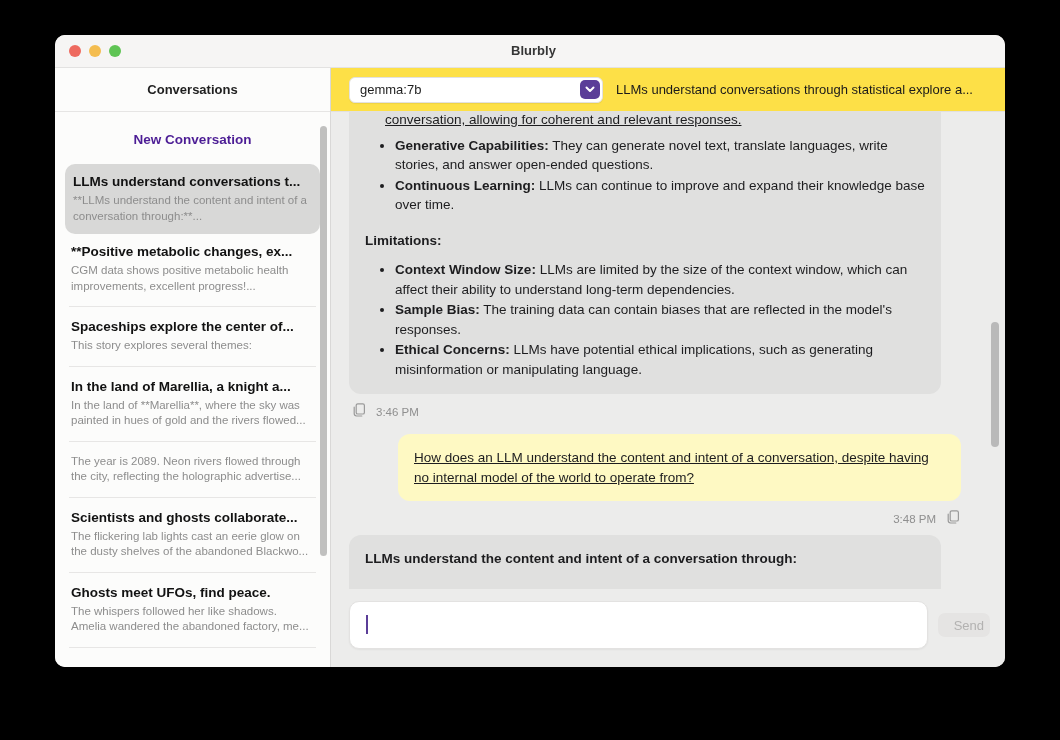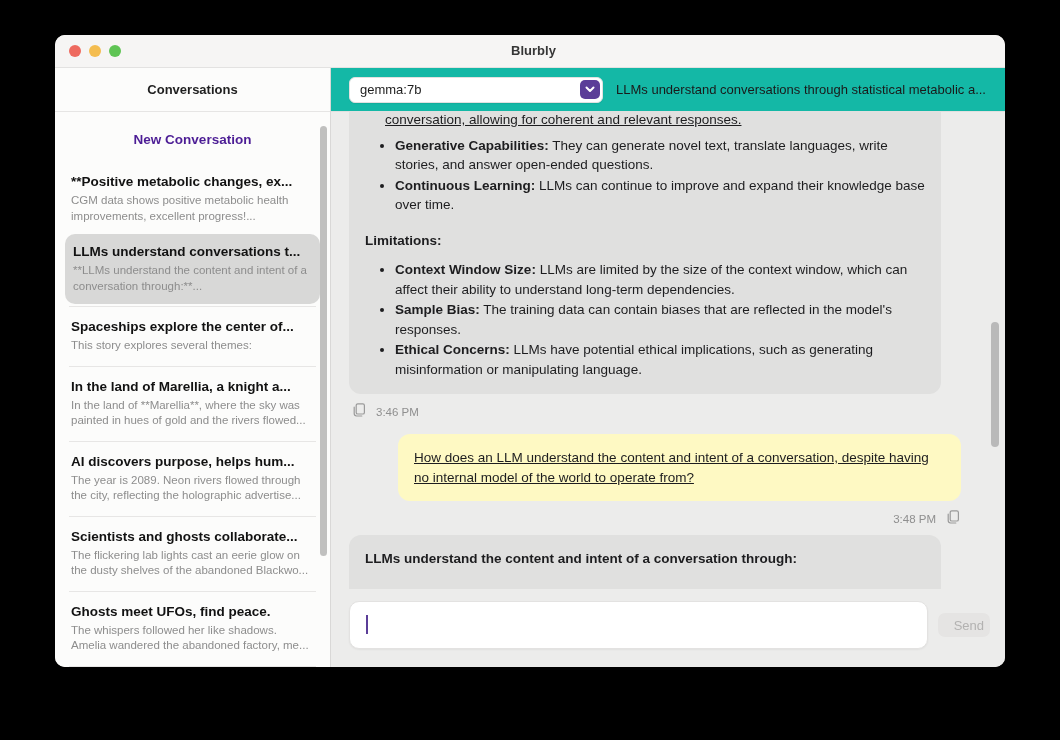--- a/index.html
+++ b/index.html
@@ -25,21 +25,21 @@
   .new-conv{display:block;margin:19px auto 16px auto;text-align:left;font-size:13.5px;font-weight:700;color:#4c1d95;background:none;border:none;font-family:inherit;cursor:default;}
   .conv-item{margin:0 10px;padding:10px 6px;border-radius:10px;}
   .conv-item.selected{background:#d8d8d7;padding:10px 8px;}
   .conv-title{font-size:13.5px;font-weight:700;color:#121212;white-space:nowrap;overflow:hidden;margin-bottom:4px;}
   .conv-preview{font-size:11.5px;color:#8d8d8d;line-height:1.35;white-space:pre-line;}
   .item-divider{height:1px;background:#e7e6e5;margin:2px 14px;}
   .sb-scroll{position:absolute;right:3px;top:58px;width:7px;height:430px;background:#c0c0bf;border-radius:4px;}
 
   
   .main{flex:1;display:flex;flex-direction:column;min-width:0;min-height:0;background:#ececeb;}
-  .main-header{flex:0 0 43px;background:#14b8a6;display:flex;align-items:center;padding:0 14px 0 18px;gap:13px;border-bottom:1px solid #e1e0df;}
+  .main-header{flex:0 0 43px;background:#fde047;display:flex;align-items:center;padding:0 14px 0 18px;gap:13px;border-bottom:1px solid #e1e0df;}
   .model-select{position:relative;width:252px;height:24px;background:#fff;border:1px solid #e2e1e0;border-radius:6px;box-shadow:0 1px 1px rgba(0,0,0,.06);flex:0 0 auto;}
   .model-value{position:absolute;left:10px;top:0;line-height:23px;font-size:13px;color:#1d1d1d;}
   .model-btn{position:absolute;right:2px;top:2px;width:20px;height:19px;border-radius:5px;background:#5b3e98;display:flex;align-items:center;justify-content:center;}
   .conv-header-title{font-size:13px;color:#1a1a1a;white-space:nowrap;overflow:hidden;text-overflow:ellipsis;}
 
   
   .chat{position:relative;flex:1;min-height:0;overflow:hidden;}
   .msg-list{position:absolute;left:18px;right:20px;top:0;}
   .msg-group{margin-bottom:6px;}
   .msg-group.assistant-first{margin-top:-16px;}
@@ -81,41 +81,40 @@
       </div>
       <div class="win-title">Blurbly</div>
     </div>
 
     <div class="content">
       <div class="sidebar">
         <div class="sidebar-header">Conversations</div>
         <div class="conv-list">
           <button class="new-conv">New Conversation</button>
 
-        <div class="conv-item">
+        <div class="conv-item selected">
+              <div class="conv-title">LLMs understand conversations t...</div>
+              <div class="conv-preview">**LLMs understand the content and intent of a conversation through:**...</div>
+            </div>
+            <div class="conv-item">
               <div class="conv-title">**Positive metabolic changes, ex...</div>
               <div class="conv-preview">CGM data shows positive metabolic health improvements, excellent progress!...</div>
             </div>
-            <div class="conv-item selected">
-              <div class="conv-title">LLMs understand conversations t...</div>
-              <div class="conv-preview">**LLMs understand the content and intent of a conversation through:**...</div>
-            </div>
             <div class="item-divider"></div>
             <div class="conv-item">
               <div class="conv-title">Spaceships explore the center of...</div>
               <div class="conv-preview">This story explores several themes:</div>
             </div>
             <div class="item-divider"></div>
             <div class="conv-item">
               <div class="conv-title">In the land of Marellia, a knight a...</div>
               <div class="conv-preview">In the land of **Marellia**, where the sky was painted in hues of gold and the rivers flowed...</div>
             </div>
             <div class="item-divider"></div>
             <div class="conv-item">
-              <div class="conv-title">AI discovers purpose, helps hum...</div>
               <div class="conv-preview">The year is 2089. Neon rivers flowed through the city, reflecting the holographic advertise...</div>
             </div>
             <div class="item-divider"></div>
             <div class="conv-item">
               <div class="conv-title">Scientists and ghosts collaborate...</div>
               <div class="conv-preview">The flickering lab lights cast an eerie glow on the dusty shelves of the abandoned Blackwo...</div>
             </div>
             <div class="item-divider"></div>
             <div class="conv-item">
               <div class="conv-title">Ghosts meet UFOs, find peace.</div>
@@ -130,21 +129,21 @@
       <div class="main">
         <div class="main-header">
           <div class="model-select">
             <span class="model-value">gemma:7b</span>
             <span class="model-btn">
               <svg width="10" height="7" viewBox="0 0 10 7">
                   <path d="M1.5 1.5 L5 5 L8.5 1.5" fill="none" stroke="#fff" stroke-width="2" stroke-linecap="round" stroke-linejoin="round"></path>
                 </svg>
             </span>
           </div>
-          <div class="conv-header-title">LLMs understand conversations through statistical metabolic a...</div>
+          <div class="conv-header-title">LLMs understand conversations through statistical explore a...</div>
         </div>
 
         <div class="chat">
           <div class="msg-list">
 
           <div class="msg-group assistant-first">
                 <div class="bubble assistant">
                   <div class="msg-p cont">conversation, allowing for coherent and relevant responses.</div>
                   <ul class="msg-ul">
                     <li class="msg-li"><span class="b">Generative Capabilities:</span> They can generate novel text, translate languages, write stories, and answer open-ended questions.</li>

